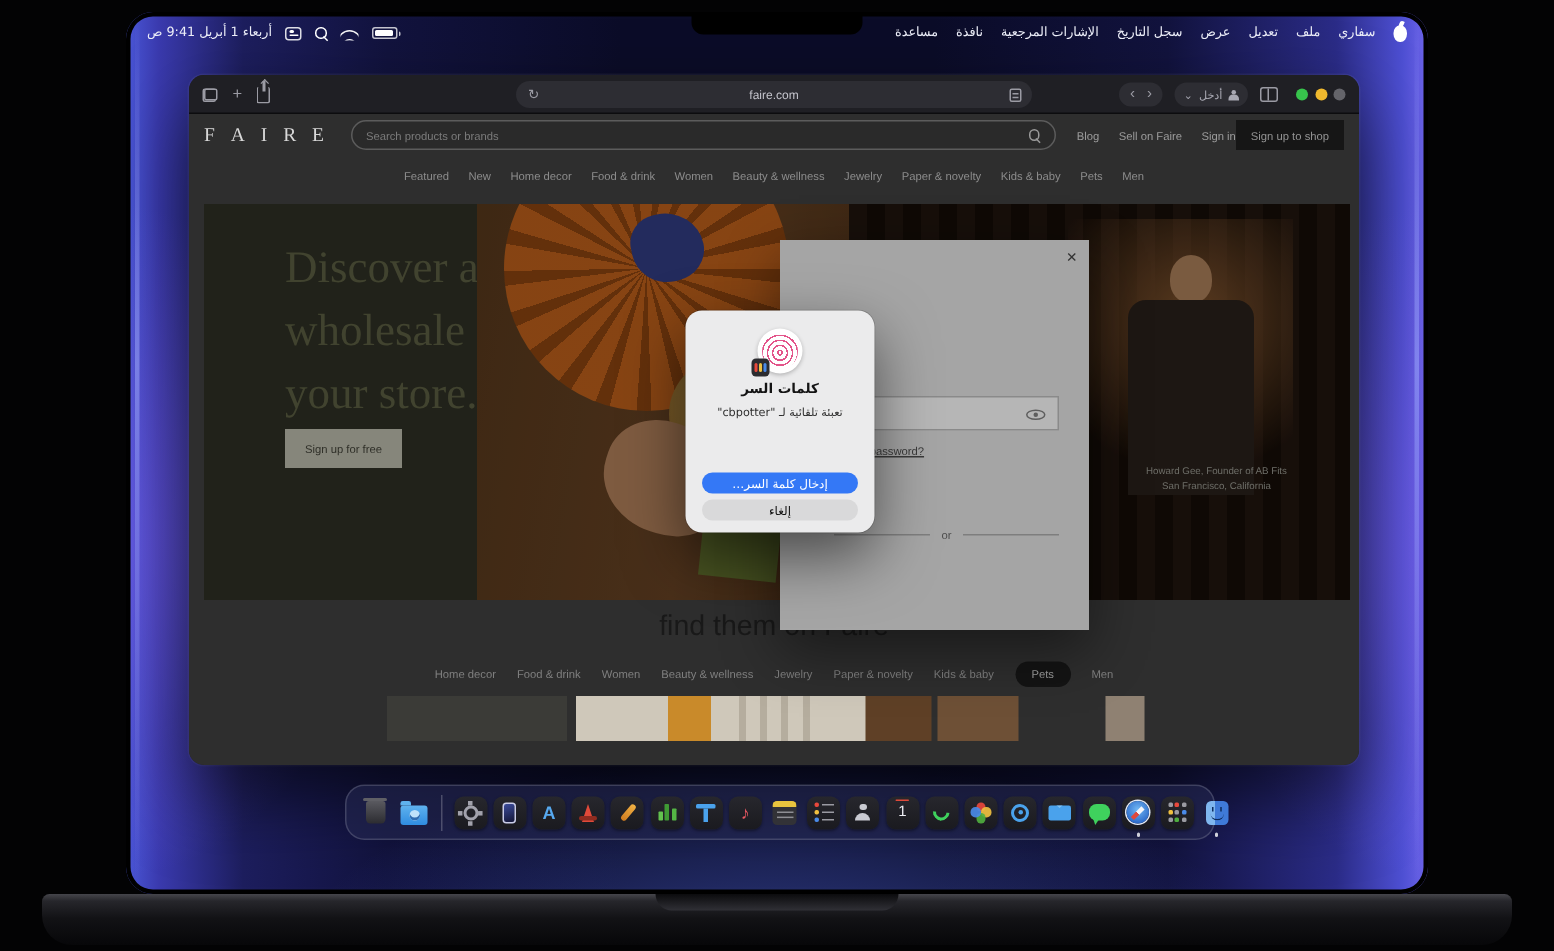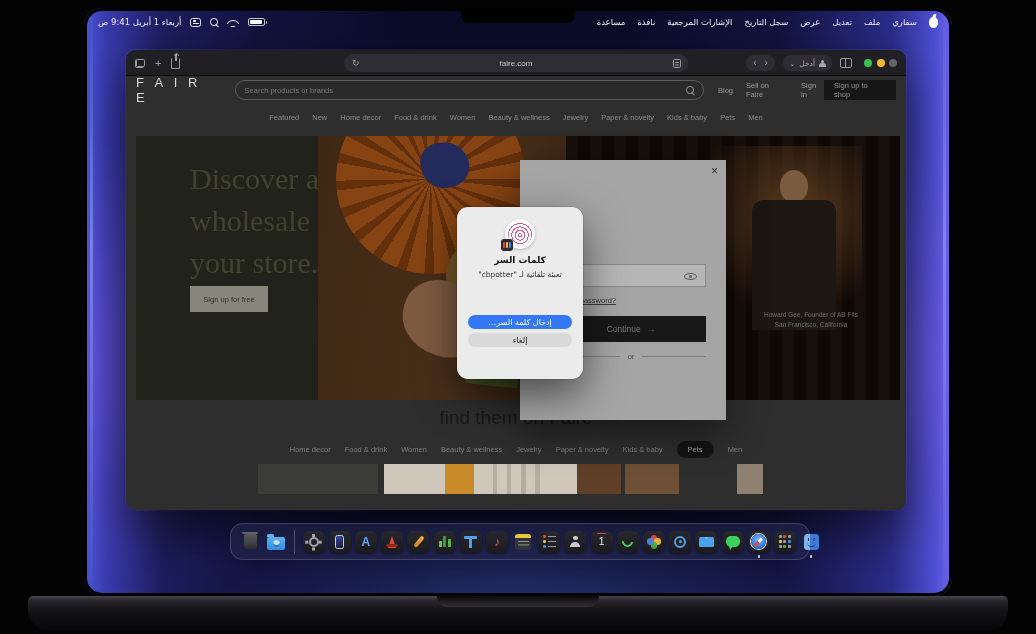--- a/index.html
+++ b/index.html
@@ -71,21 +71,21 @@
   .i-sidebar{width:12px;height:10px;border:1px solid #9b9ba4;border-radius:2px;position:relative}
   .i-sidebar:before{content:"";position:absolute;left:3.5px;top:0;bottom:0;width:1px;background:#9b9ba4}
   .lights{display:flex;gap:4.5px;margin-left:4px}
   .lights i{width:8px;height:8px;border-radius:50%}
 
   
   .content{position:absolute;left:0;right:0;top:26px;bottom:0;background:#2e2e2e;overflow:hidden}
   .banner{height:18px;background:#232323;display:flex;align-items:center;justify-content:center;gap:4px;font-size:7.5px;color:#8d8d8d}
   .banner a{color:#8d8d8d;text-decoration:underline}
   .shead{height:28px;display:flex;align-items:center;padding:0 10px}
-  .logo{font-size:13px;letter-spacing:4px;color:#d8d8d8;font-family:Liberation Sans, sans-serif}
+  .logo{font-size:13px;letter-spacing:4px;color:#d8d8d8;font-family:Liberation Serif, serif}
   .searchbox{width:470px;height:20px;margin:0 14px;border:1px solid #5c5c5c;border-radius:10px;background:#2a2a2a;
     display:flex;align-items:center;padding:0 9px;font-size:7.5px;color:#7b7b7b}
   .i-mag{margin-left:auto;width:8px;height:8px;position:relative}
   .i-mag:before{content:"";position:absolute;left:0;top:0;width:5.5px;height:5.5px;border:1.2px solid #9a9a9a;border-radius:50%}
   .i-mag:after{content:"";position:absolute;right:0;bottom:0;width:3.5px;height:1.2px;background:#9a9a9a;transform:rotate(45deg)}
   .hlinks{display:flex;align-items:center;gap:13px;font-size:7.5px;color:#9c9c9c;margin-left:auto}
   .cta-dark{height:20px;padding:0 10px;display:flex;align-items:center;background:#161616;color:#939393;font-size:7.5px}
   .snav{height:26px;display:flex;align-items:center;justify-content:center;gap:13px;font-size:7.5px;color:#8c8c8c}
 
   .hero{position:relative;margin:6px 6px 0 10px;height:264px;background:#21221a;overflow:hidden}
@@ -132,21 +132,21 @@
   .i-eye:before{content:"";position:absolute;left:50%;top:50%;width:3px;height:3px;margin:-1.5px;border-radius:50%;background:#5e5e5e}
   .m-forgot{position:absolute;left:36px;top:136px;font-size:7.5px;color:#3a3a3a;text-decoration:underline}
   .m-continue{position:absolute;left:36px;top:156px;width:150px;height:26px;background:#181818;color:#787878;
     font-size:8.5px;display:flex;align-items:center;justify-content:center;gap:6px}
   .m-or{position:absolute;left:36px;top:192px;width:150px;display:flex;align-items:center;gap:8px;font-size:7.5px;color:#4e4e4e}
   .m-or:before,.m-or:after{content:"";flex:1;height:1px;background:#7e7e7e}
   .m-magic{position:absolute;left:36px;top:212px;width:150px;height:24px;border:1px solid #484848;color:#222;
     font-size:8px;display:flex;align-items:center;justify-content:center}
 
   
-  .tid{position:absolute;left:373px;top:199px;width:126px;height:172px;border-radius:11px;background:#ebebec;z-index:50;
+  .tid{position:absolute;left:373px;top:199px;width:126px;height:148px;border-radius:11px;background:#ebebec;z-index:50;
     box-shadow:0 16px 40px rgba(0,0,0,.55),0 0 0 .5px rgba(0,0,0,.2);text-align:center}
   .fp{position:absolute;left:50%;top:12px;width:30px;height:30px;margin-left:-15px;border-radius:50%;background:#fff;
     box-shadow:0 1px 3px rgba(0,0,0,.25)}
   .fp:before{content:"";position:absolute;inset:3px;border-radius:50%;
     background:repeating-radial-gradient(circle at 50% 55%,#ffffff 0 1px,#e3548a 1px 2px,#ffffff 2px 3.4px)}
   .fp-badge{position:absolute;left:-4px;bottom:-2px;width:12px;height:12px;border-radius:3px;background:#2c2c30;
     display:flex;align-items:center;justify-content:center;gap:1px}
   .fp-badge i{width:2px;height:6px;border-radius:1px}
   .tid-title{position:absolute;left:0;right:0;top:48px;font-size:9px;font-weight:bold;color:#141414}
   .tid-sub{position:absolute;left:0;right:0;top:63px;font-size:7.5px;color:#2e2e2e}
@@ -355,24 +355,20 @@
         <i style="left:499px;width:54px;background:#6e5036"></i>
         <i style="left:611px;width:26px;background:#8f8172"></i>
       </div>
 
       <div class="modal">
         <span class="m-close">×</span>
         <div class="m-field m-pass">
           <span class="i-eye"></span>
         </div>
         <span class="m-forgot">Forgot password?</span>
-        <div class="m-continue">
-          <span>Continue</span>
-          <span>→</span>
-        </div>
         <div class="m-or">or</div>
       </div>
     </div>
   </div>
 
   <div class="tid ar">
     <div class="fp">
       <span class="fp-badge">
         <i style="background:#4a8ae8"></i>
           <i style="background:#f0c040"></i>

